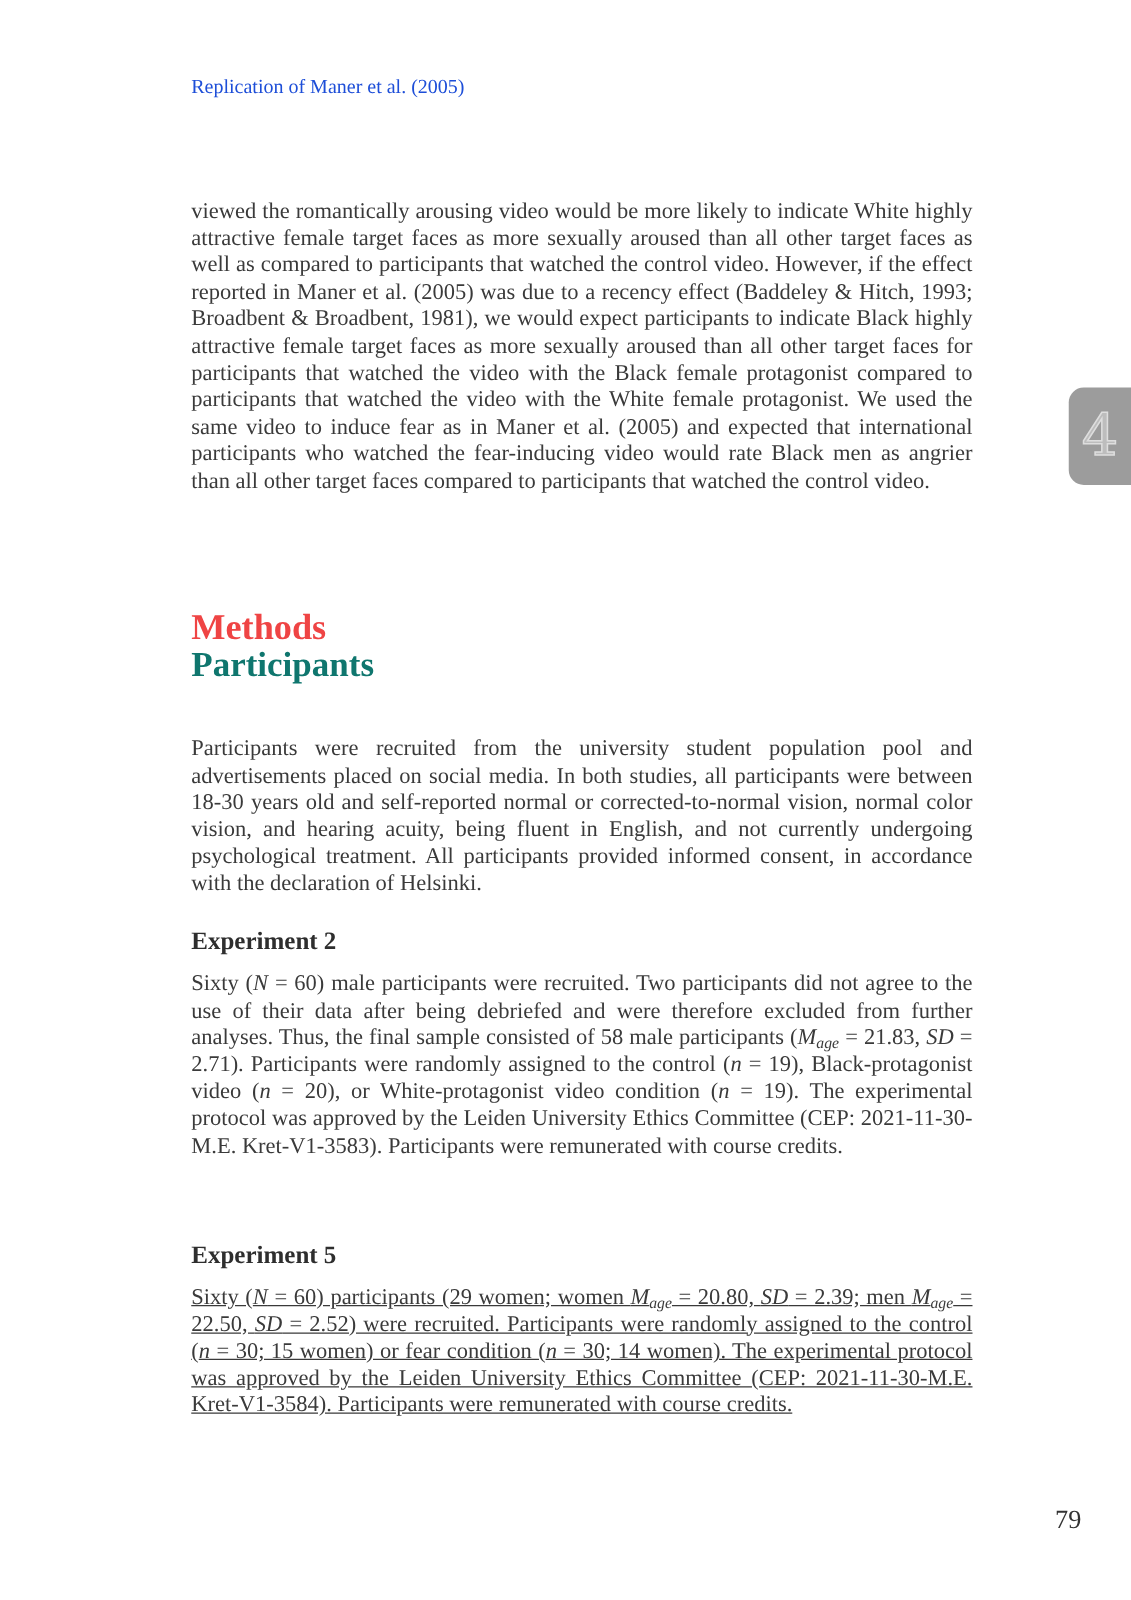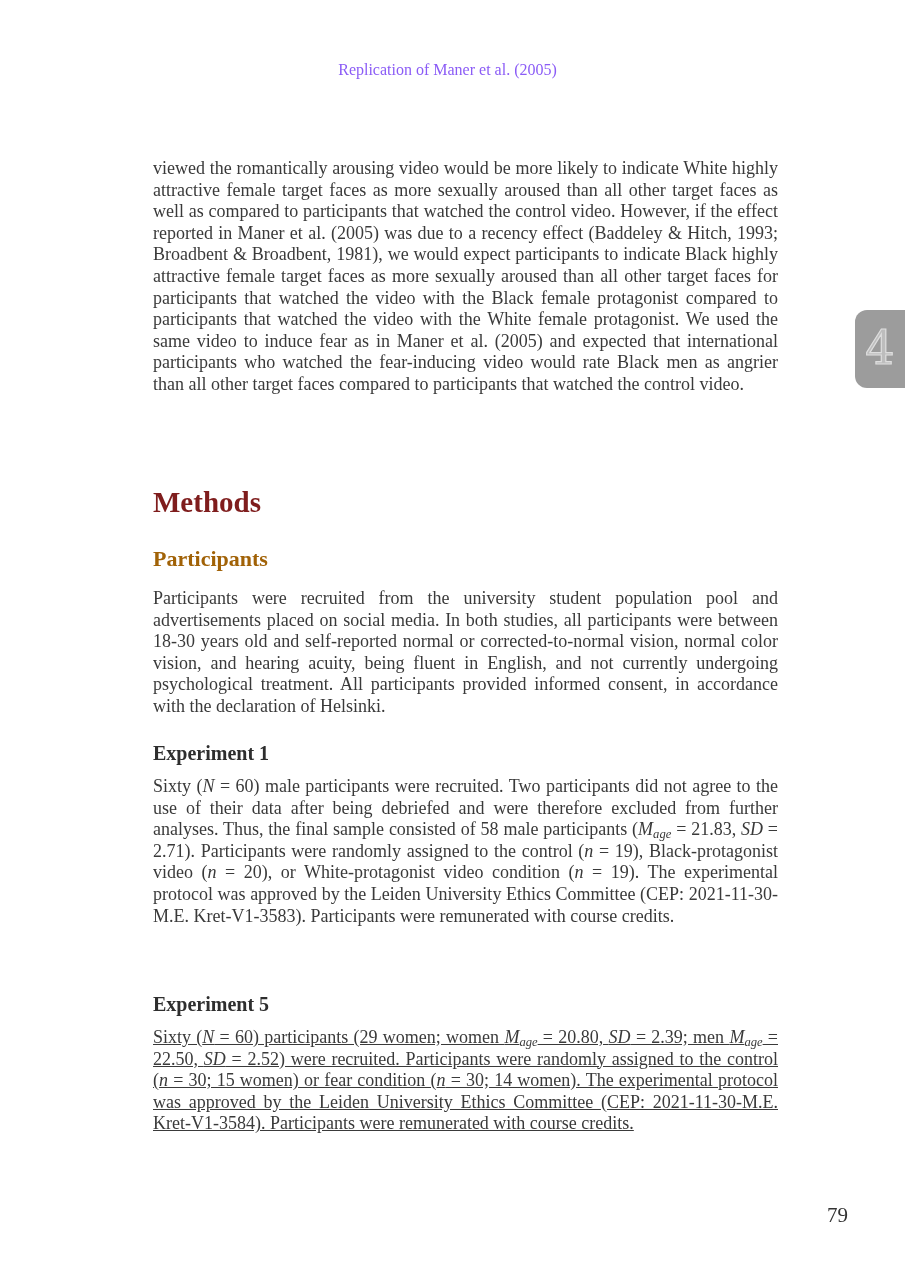--- a/index.html
+++ b/index.html
@@ -8,24 +8,24 @@
     background: #ffffff;
     position: relative;
     font-family: "Liberation Serif", "DejaVu Serif", serif;
     color: #3a3a3a;
     overflow: hidden;
   }
   .page { position: absolute; inset: 0; }
 
   .running-header {
     position: absolute;
-    top: 60px; left: 135px; width: 625px;
-    text-align: center;
+    top: 60px; left: 153px; width: 625px;
+    text-align: left;
     font-size: 16px;
-    color: #8b5cf6;
+    color: #1d4ed8;
     line-height: 20px;
   }
 
   .body-para {
     position: absolute;
     left: 153px; width: 625px;
     font-size: 18px;
     line-height: 21.6px;
     text-align: justify;
     color: #3a3a3a;
@@ -36,30 +36,30 @@
     vertical-align: -0.25em;
   }
   .intro-para { top: 140px; }
 
   .h1-heading {
     position: absolute;
     left: 153px; width: 625px;
     top: 468px;
     font-size: 29px;
     font-weight: bold;
-    color: #7f1d1d;
+    color: #ef4444;
     line-height: 1.1;
   }
   .h2-heading {
     position: absolute;
     left: 153px; width: 625px;
-    top: 529px;
-    font-size: 22px;
+    top: 495px;
+    font-size: 28px;
     font-weight: bold;
-    color: #a16207;
+    color: #0f766e;
     line-height: 1.1;
   }
   .h3-heading {
     position: absolute;
     left: 153px; width: 625px;
     font-size: 20px;
     font-weight: bold;
     color: #2e2e2e;
     line-height: 1.1;
   }
@@ -83,21 +83,21 @@
     font-family: "DejaVu Serif", serif;
     font-size: 46px;
     color: #bdbdbd;
     -webkit-text-stroke: 1.2px #dedede;
     line-height: 1;
     transform: translateY(-1px);
   }
 
   .page-number {
     position: absolute;
-    top: 1203px; left: 153px; width: 695px;
+    top: 1203px; left: 170px; width: 695px;
     text-align: right;
     font-size: 21px;
     color: #333333;
     line-height: 24px;
   }
 </style>
 </head>
 <body>
 
 <div class="page">
@@ -109,21 +109,21 @@
   </div>
 
   <p class="body-para intro-para"><span>viewed the romantically arousing video would be more likely to indicate White highly attractive female target faces as more sexually aroused than all other target faces as well as compared to participants that watched the control video. However, if the effect reported in Maner et al. (2005) was due to a recency effect (Baddeley &amp; Hitch, 1993; Broadbent &amp; Broadbent, 1981), we would expect participants to indicate Black highly attractive female target faces as more sexually aroused than all other target faces for participants that watched the video with the Black female protagonist compared to participants that watched the video with the White female protagonist. We used the same video to induce fear as in Maner et al. (2005) and expected that international participants who watched the fear-inducing video would rate Black men as angrier than all other target faces compared to participants that watched the control video.</span></p>
 
   <h1 class="h1-heading">Methods</h1>
 
   <h2 class="h2-heading">Participants</h2>
 
   <p class="body-para participants-para"><span>Participants were recruited from the university student population pool and advertisements placed on social media. In both studies, all participants were between 18-30 years old and self-reported normal or corrected-to-normal vision, normal color vision, and hearing acuity, being fluent in English, and not currently undergoing psychological treatment. All participants provided informed consent, in accordance with the declaration of Helsinki.</span></p>
 
-  <h3 class="h3-heading exp1-heading">Experiment 1</h3>
+  <h3 class="h3-heading exp1-heading">Experiment 2</h3>
 
   <p class="body-para exp1-para"><span>Sixty (</span><span style="font-style: italic;">N</span><span> = 60) male participants were recruited. Two participants did not agree to the use of their data after being debriefed and were therefore excluded from further analyses. Thus, the final sample consisted of 58 male participants (</span><span style="font-style: italic;">M</span><sub style="font-style: italic;">age</sub><span> = 21.83, </span><span style="font-style: italic;">SD</span><span> = 2.71). Participants were randomly assigned to the control (</span><span style="font-style: italic;">n</span><span> = 19), Black-protagonist video (</span><span style="font-style: italic;">n</span><span> = 20), or White-protagonist video condition (</span><span style="font-style: italic;">n</span><span> = 19). The experimental protocol was approved by the Leiden University Ethics Committee (CEP: 2021-11-30-M.E. Kret-V1-3583). Participants were remunerated with course credits.</span></p>
 
   <h3 class="h3-heading exp2-heading">Experiment 5</h3>
 
   <p class="body-para exp2-para"><span>Sixty (</span><span style="font-style: italic;">N</span><span> = 60) participants (29 women; women </span><span style="font-style: italic;">M</span><sub style="font-style: italic;">age</sub><span> = 20.80, </span><span style="font-style: italic;">SD</span><span> = 2.39; men </span><span style="font-style: italic;">M</span><sub style="font-style: italic;">age</sub><span> = 22.50, </span><span style="font-style: italic;">SD</span><span> = 2.52) were recruited. Participants were randomly assigned to the control (</span><span style="font-style: italic;">n</span><span> = 30; 15 women) or fear condition (</span><span style="font-style: italic;">n</span><span> = 30; 14 women). The experimental protocol was approved by the Leiden University Ethics Committee (CEP: 2021-11-30-M.E. Kret-V1-3584). Participants were remunerated with course credits.</span></p>
 
   <div class="page-number">79</div>
 
 </div>

